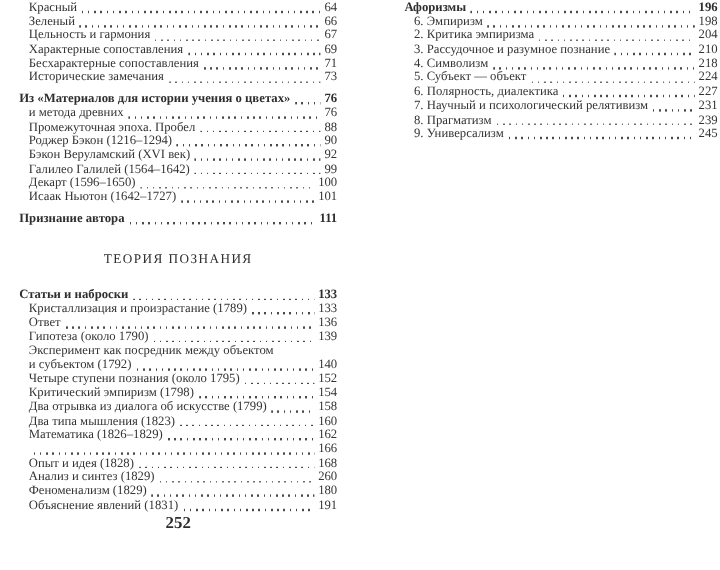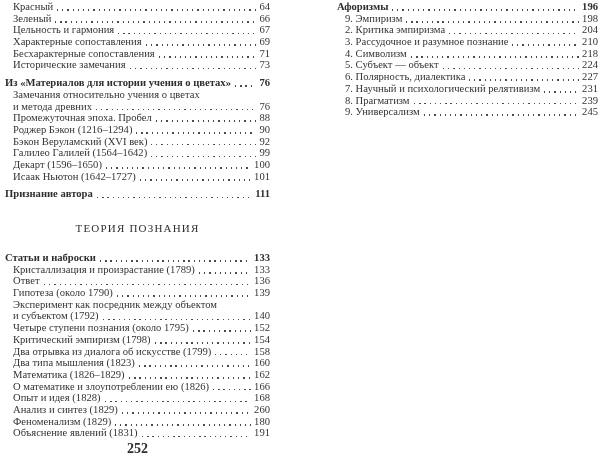--- a/index.html
+++ b/index.html
@@ -5,21 +5,21 @@
   html, body { margin: 0; padding: 0; }
   body {
     width: 600px; height: 475px;
     background: #ffffff;
     position: relative;
     overflow: hidden;
     font-family: "Liberation Serif", serif;
     color: #343434;
   }
   .page { position: absolute; top: 1px; }
-  .page-left  { left: 5px;     width: 265px; }
+  .page-left  { left: 16px;     width: 265px; }
   .page-right { left: 337px; width: 261px; }
 
   .toc-line {
     display: flex;
     align-items: baseline;
     height: 11.7px;
     line-height: 11.7px;
     font-size: 10.6px;
     white-space: nowrap;
   }
@@ -92,25 +92,20 @@
           <span class="toc-label">Исторические замечания</span>
           <span class="leader"></span>
           <span class="toc-page">73</span>
         </div>
         <div class="toc-line bold space-before">
           <span class="toc-label">Из «Материалов для истории учения о цветах»</span>
           <span class="leader"></span>
           <span class="toc-page">76</span>
         </div>
         <div class="toc-line indent">
-          <span class="toc-label">Замечания относительно учения о цветах</span>
-          <span class="leader" style="visibility: hidden;"></span>
-
-        </div>
-        <div class="toc-line indent">
           <span class="toc-label">и метода древних</span>
           <span class="leader"></span>
           <span class="toc-page">76</span>
         </div>
         <div class="toc-line indent">
           <span class="toc-label">Промежуточная эпоха. Пробел</span>
           <span class="leader"></span>
           <span class="toc-page">88</span>
         </div>
         <div class="toc-line indent">
@@ -193,21 +188,20 @@
           <span class="toc-label">Два типа мышления (1823)</span>
           <span class="leader"></span>
           <span class="toc-page">160</span>
         </div>
         <div class="toc-line indent">
           <span class="toc-label">Математика (1826–1829)</span>
           <span class="leader"></span>
           <span class="toc-page">162</span>
         </div>
         <div class="toc-line indent">
-          <span class="toc-label">О математике и злоупотреблении ею (1826)</span>
           <span class="leader"></span>
           <span class="toc-page">166</span>
         </div>
         <div class="toc-line indent">
           <span class="toc-label">Опыт и идея (1828)</span>
           <span class="leader"></span>
           <span class="toc-page">168</span>
         </div>
         <div class="toc-line indent">
           <span class="toc-label">Анализ и синтез (1829)</span>
@@ -230,21 +224,21 @@
 
   <section class="page page-right">
     <div>
 
     <div class="toc-line bold">
           <span class="toc-label">Афоризмы</span>
           <span class="leader"></span>
           <span class="toc-page">196</span>
         </div>
         <div class="toc-line indent">
-          <span class="toc-label">9. Эмпиризм</span>
+          <span class="toc-label">6. Эмпиризм</span>
           <span class="leader"></span>
           <span class="toc-page">198</span>
         </div>
         <div class="toc-line indent">
           <span class="toc-label">2. Критика эмпиризма</span>
           <span class="leader"></span>
           <span class="toc-page">204</span>
         </div>
         <div class="toc-line indent">
           <span class="toc-label">3. Рассудочное и разумное познание</span>

